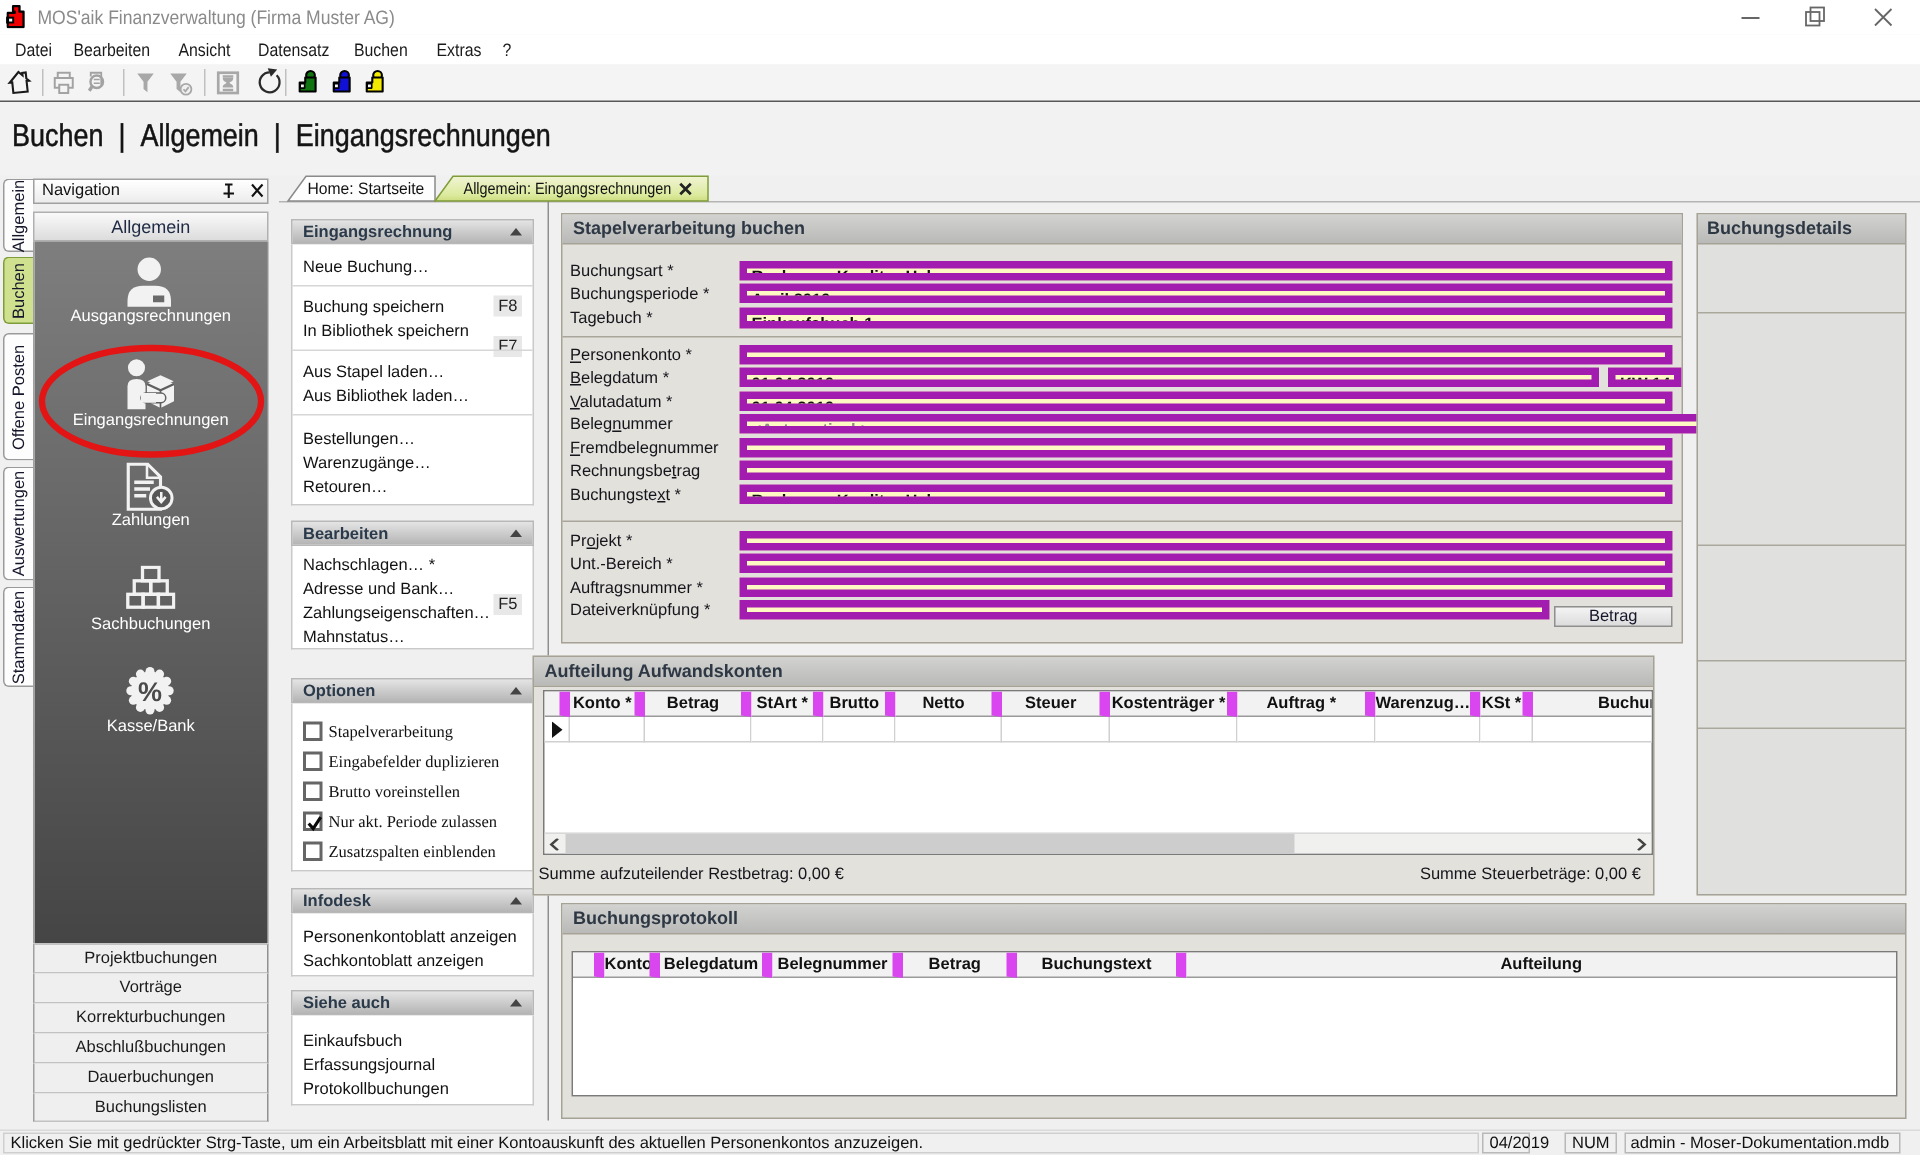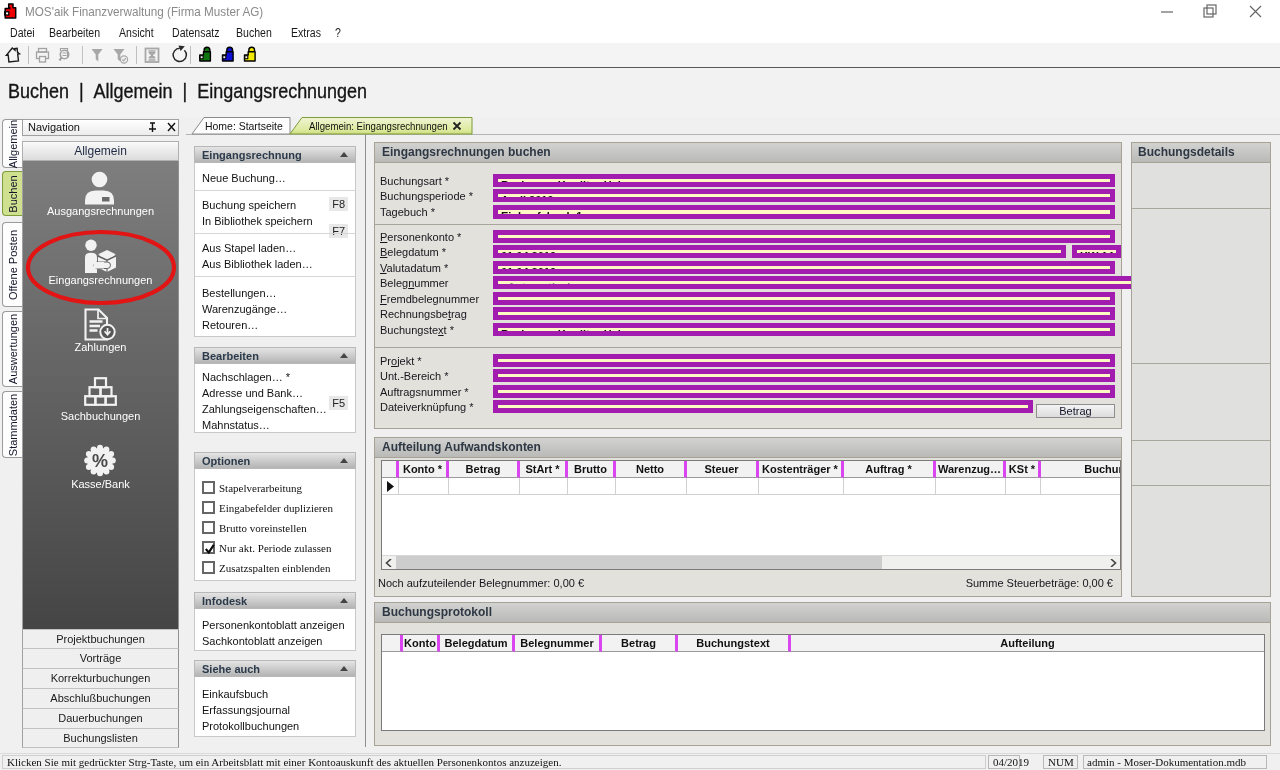--- a/index.html
+++ b/index.html
@@ -47,26 +47,26 @@
   
   .panel { position:absolute; border:1px solid #a6a396; }
   .phead { height:20px; background:linear-gradient(#d2d2d0,#b9b9b7); border-bottom:1px solid #a6a396; font-weight:bold; font-size:12px; color:#2e3844; line-height:19px; padding-left:7px; }
   .formbg { background:#e3e1dc; }
   .flabel { position:absolute; left:5px; font-size:11px; color:#15151c; white-space:nowrap; }
   .finput { position:absolute; background:#fef9c3; border:5px solid #a21caf; font-size:11px; color:#111; line-height:12px; padding:0 3px; overflow:hidden; white-space:nowrap;font-weight:bold; }
   .fdiv { position:absolute; left:0; width:100%; height:1px; background:#a8a59a; }
 
   
   .dgrid { position:absolute; background:#fff; border:1px solid #7a7a7a; overflow:hidden; }
-  .dgh { position:absolute; top:0; height:17px; background:#f2f2f2; border-right:3px solid #d946ef; border-bottom:1px solid #9a9a9a; font-weight:bold; font-size:11px; text-align:center; line-height:16px; color:#111; overflow:hidden; }
+  .dgh { position:absolute; top:0; height:17px; background:#f2f2f2; border-right:7px solid #d946ef; border-bottom:1px solid #9a9a9a; font-weight:bold; font-size:11px; text-align:center; line-height:16px; color:#111; overflow:hidden; }
   .dgc { position:absolute; top:17px; height:17px; background:#fff; border-right:1px solid #d0d0d0; border-bottom:1px solid #d0d0d0; }
 
   
   #statusbar { left:0; top:753px; width:1280px; height:17px; background:#f0f0f0; border-top:1px solid #dadada; }
-  .sbox { position:absolute; top:2px; height:14px; border:1px solid #b8b8b8; font-size:11px; color:#111; line-height:13px; padding:0 4px;font-family:Liberation Serif, serif; }
+  .sbox { position:absolute; top:2px; height:14px; border:1px solid #b8b8b8; font-size:11px; color:#111; line-height:13px; padding:0 4px; }
 </style>
 </head>
 <body>
 
 <div class="abs" id="titlebar"></div>
 <svg class="abs" style="left:4px;top:3px" width="13" height="16" viewBox="0 0 13 16">
   <path d="M4.7 1 H9 V4.8 H11.7 V15 H1.2 V12.3 H0.8 V8.6 H1.2 V5.6 H5.8 V4.8 H4.7 Z" fill="#f00000" stroke="#000" stroke-width="1.5" stroke-linejoin="round"></path>
   <rect x="1.4" y="8.8" width="3.4" height="3.2" fill="#fff" stroke="#000" stroke-width="1.3"></rect>
 </svg>
 <div class="abs" id="titletext">MOS'aik Finanzverwaltung (Firma Muster AG)</div>
@@ -319,21 +319,21 @@
 <div class="grp" style="top:660px">
   <div class="grphead">Siehe auch<span class="arr"></span></div>
   <div class="grpbody" style="height:60px">
     <span class="mi" style="top:11px">Einkaufsbuch</span>
     <span class="mi" style="top:27px">Erfassungsjournal</span>
     <span class="mi" style="top:43px">Protokollbuchungen</span>
   </div>
 </div>
 
 <div class="panel formbg" style="left:374px;top:142px;width:748px;height:287px">
-  <div class="phead">Eingangsrechnungen buchen</div>
+  <div class="phead">Stapelverarbeitung buchen</div>
   <span class="flabel" style="top:32px">Buchungsart *</span>
   <div class="finput" style="left:118px;top:31px;width:622px;height:13px">Rechnung Kreditor Haben</div>
   <span class="flabel" style="top:47px">Buchungsperiode *</span>
   <div class="finput" style="left:118px;top:46px;width:622px;height:13px">April 2019</div>
   <span class="flabel" style="top:63px">Tagebuch *</span>
   <div class="finput" style="left:118px;top:62px;width:622px;height:14px">Einkaufsbuch 1</div>
   <div class="fdiv" style="top:81px"></div>
   <span class="flabel" style="top:88px"><u>P</u>ersonenkonto *</span>
   <div class="finput" style="left:118px;top:87px;width:622px;height:13px"></div>
   <span class="flabel" style="top:103px"><u>B</u>elegdatum *</span>
@@ -354,21 +354,21 @@
   <div class="finput" style="left:118px;top:211px;width:622px;height:13px"></div>
   <span class="flabel" style="top:227px">Unt.-Bereich *</span>
   <div class="finput" style="left:118px;top:226px;width:622px;height:13px"></div>
   <span class="flabel" style="top:243px">Auftragsnummer *</span>
   <div class="finput" style="left:118px;top:242px;width:622px;height:13px"></div>
   <span class="flabel" style="top:258px">Dateiverknüpfung *</span>
   <div class="finput" style="left:118px;top:257px;width:540px;height:13px"></div>
   <div class="abs" style="left:661px;top:261px;width:79px;height:14px;background:linear-gradient(#f4f4f4,#dcdcdc);border:1px solid #8f8f8f;text-align:center;line-height:13px;font-size:11px;color:#15152a">Betrag</div>
 </div>
 
-<div class="panel formbg" style="left:374px;top:437px;width:748px;height:160px">
+<div class="panel formbg" style="left:355px;top:437px;width:748px;height:160px">
   <div class="phead">Aufteilung Aufwandskonten</div>
   <div class="dgrid" style="left:6px;top:22px;width:740px;height:110px">
     <div class="dgh" style="left:0;width:17px"></div>
     <div class="dgh" style="left:17px;width:50px">Konto *</div>
     <div class="dgh" style="left:67px;width:71px">Betrag</div>
     <div class="dgh" style="left:138px;width:48px">StArt *</div>
     <div class="dgh" style="left:186px;width:48px">Brutto</div>
     <div class="dgh" style="left:234px;width:71px">Netto</div>
     <div class="dgh" style="left:305px;width:72px">Steuer</div>
     <div class="dgh" style="left:377px;width:85px">Kostenträger *</div>
@@ -393,21 +393,21 @@
     <div class="abs" style="left:0;top:94px;width:738px;height:14px;background:#f0f0ee;border-top:1px solid #d8d8d8">
       <svg class="abs" style="left:3px;top:3px" width="8" height="8" viewBox="0 0 8 8">
           <path d="M6 0 L1.5 4 L6 8" fill="none" stroke="#444" stroke-width="1.6"></path>
         </svg>
       <div class="abs" style="left:14px;top:0;width:486px;height:14px;background:#cdcdcd"></div>
       <svg class="abs" style="left:727px;top:3px" width="8" height="8" viewBox="0 0 8 8">
           <path d="M2 0 L6.5 4 L2 8" fill="none" stroke="#444" stroke-width="1.6"></path>
         </svg>
     </div>
   </div>
-  <span class="flabel" style="top:139px;left:3px">Noch aufzuteilender Belegnummer: 0,00 €</span>
+  <span class="flabel" style="top:139px;left:3px">Summe aufzuteilender Restbetrag: 0,00 €</span>
   <span class="flabel" style="left:auto;right:8px;top:139px">Summe Steuerbeträge: 0,00 €</span>
 </div>
 
 <div class="panel" style="left:1131px;top:142px;width:140px;height:455px;background:#e0e0de">
   <div class="phead" style="padding-left:6px">Buchungsdetails</div>
   <div class="abs" style="left:0;top:65px;width:138px;height:1px;background:#aaa89c"></div>
   <div class="abs" style="left:0;top:220px;width:138px;height:1px;background:#aaa89c"></div>
   <div class="abs" style="left:0;top:297px;width:138px;height:1px;background:#aaa89c"></div>
   <div class="abs" style="left:0;top:342px;width:138px;height:1px;background:#aaa89c"></div>
 </div>

